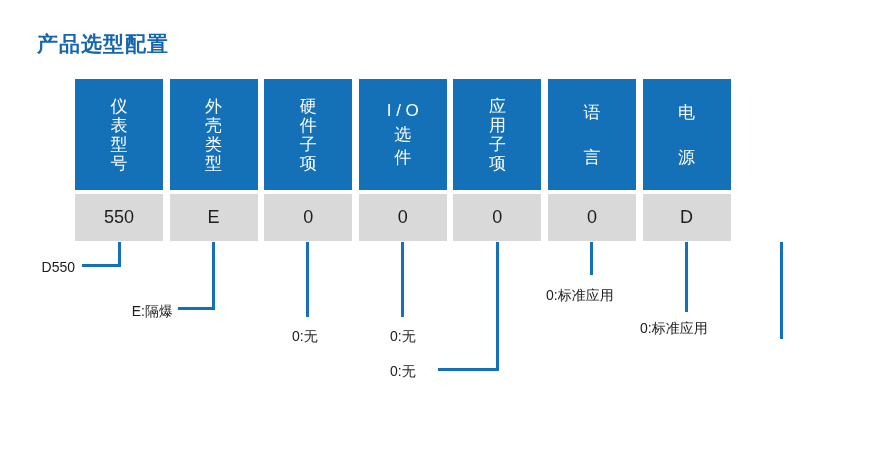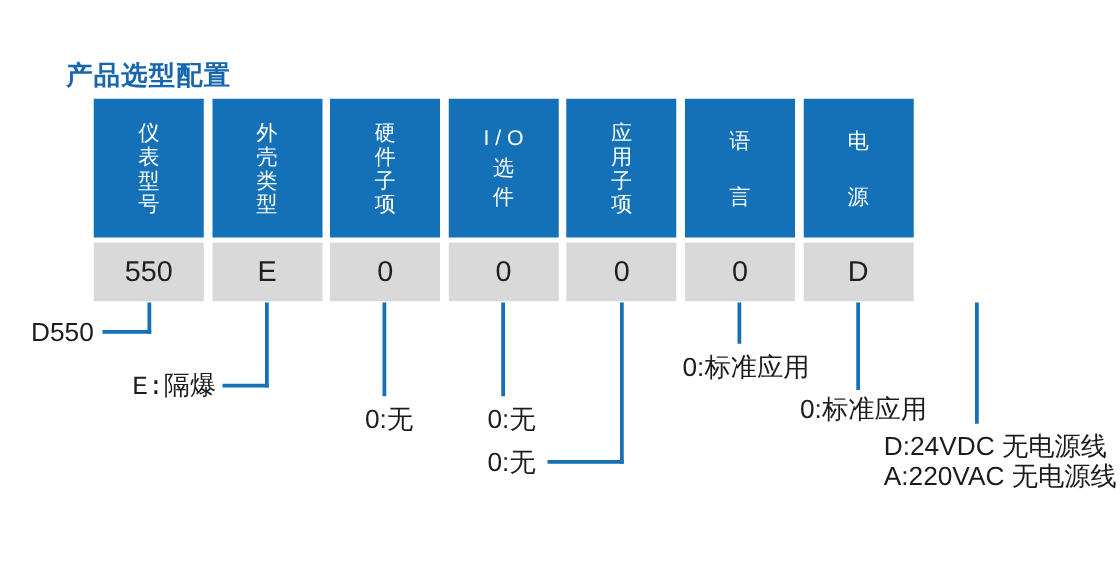--- a/index.html
+++ b/index.html
@@ -4,46 +4,46 @@
 <style>
   html,body{margin:0;padding:0;background:#ffffff;}
   .canvas{
     position:relative;
     width:896px;height:449px;
     background:#ffffff;
     font-family:"Liberation Sans","DejaVu Sans",sans-serif;
     overflow:hidden;
   }
   .title{
-    position:absolute;left:37px;top:30px;margin:16px;
+    position:absolute;left:37px;top:30px;margin:0;
     font-size:21px;font-weight:bold;color:#1566ad;letter-spacing:1px;
   }
   .cols{
     position:absolute;left:75px;top:79px;
     display:flex;gap:6.6px;
   }
   .col{width:88px;display:flex;flex-direction:column;}
   .head{
     height:111px;background:#1471b8;color:#ffffff;
     display:flex;flex-direction:column;justify-content:center;align-items:center;
     font-size:17px;text-align:center;
   }
   .lines-4 span{line-height:19px;}
   .lines-3 span{line-height:23.5px;}
   .lines-2 span{line-height:45px;}
   .val{
     height:47px;margin-top:4px;background:#d9d9d9;
     display:flex;align-items:center;justify-content:center;
-    font-size:23px;color:#1e1e1e;
+    font-size:18px;color:#1e1e1e;
   }
   .vline,.hline{position:absolute;background:#1471b8;}
   .vline{width:3px;}
   .hline{height:3px;}
   .note{
-    position:absolute;font-size:21px;color:#1c1c1c;line-height:24px;white-space:nowrap;
+    position:absolute;font-size:14px;color:#1c1c1c;line-height:24px;white-space:nowrap;
   }
   .right{text-align:right;}
 </style>
 </head>
 <body>
 
 <div class="canvas">
 
   <h1 class="title">产品选型配置</h1>
 
@@ -122,32 +122,28 @@
   <div class="hline" style="left:438px;top:368px;width:61px;"></div>
 
   <div class="vline" style="left:590px;top:242px;height:33px;"></div>
 
   <div class="vline" style="left:685px;top:242px;height:70px;"></div>
 
   <div class="vline" style="left:780px;top:242px;height:97px;"></div>
 
   <div class="note right" style="left:20px;top:255px;width:55px;">D550</div>
 
-  <div class="note right" style="left:95px;top:299px;width:78px;font-family:Liberation Mono, monospace;">E:隔爆</div>
+  <div class="note right" style="left:95px;top:299px;width:78px;">E:隔爆</div>
 
   <div class="note" style="left:292px;top:324px;">0:无</div>
 
   <div class="note" style="left:390px;top:324px;">0:无</div>
 
   <div class="note" style="left:390px;top:359px;">
     <div>0:无</div>
   </div>
 
   <div class="note" style="left:546px;top:283px;">0:标准应用</div>
 
   <div class="note" style="left:640px;top:316px;">0:标准应用</div>
 
-  <div class="note" style="left:707px;top:346px;">
-    <div>D:24VDC 无电源线</div>
-    <div>A:220VAC 无电源线</div>
-  </div>
 
 </div>
 
 </body></html>

